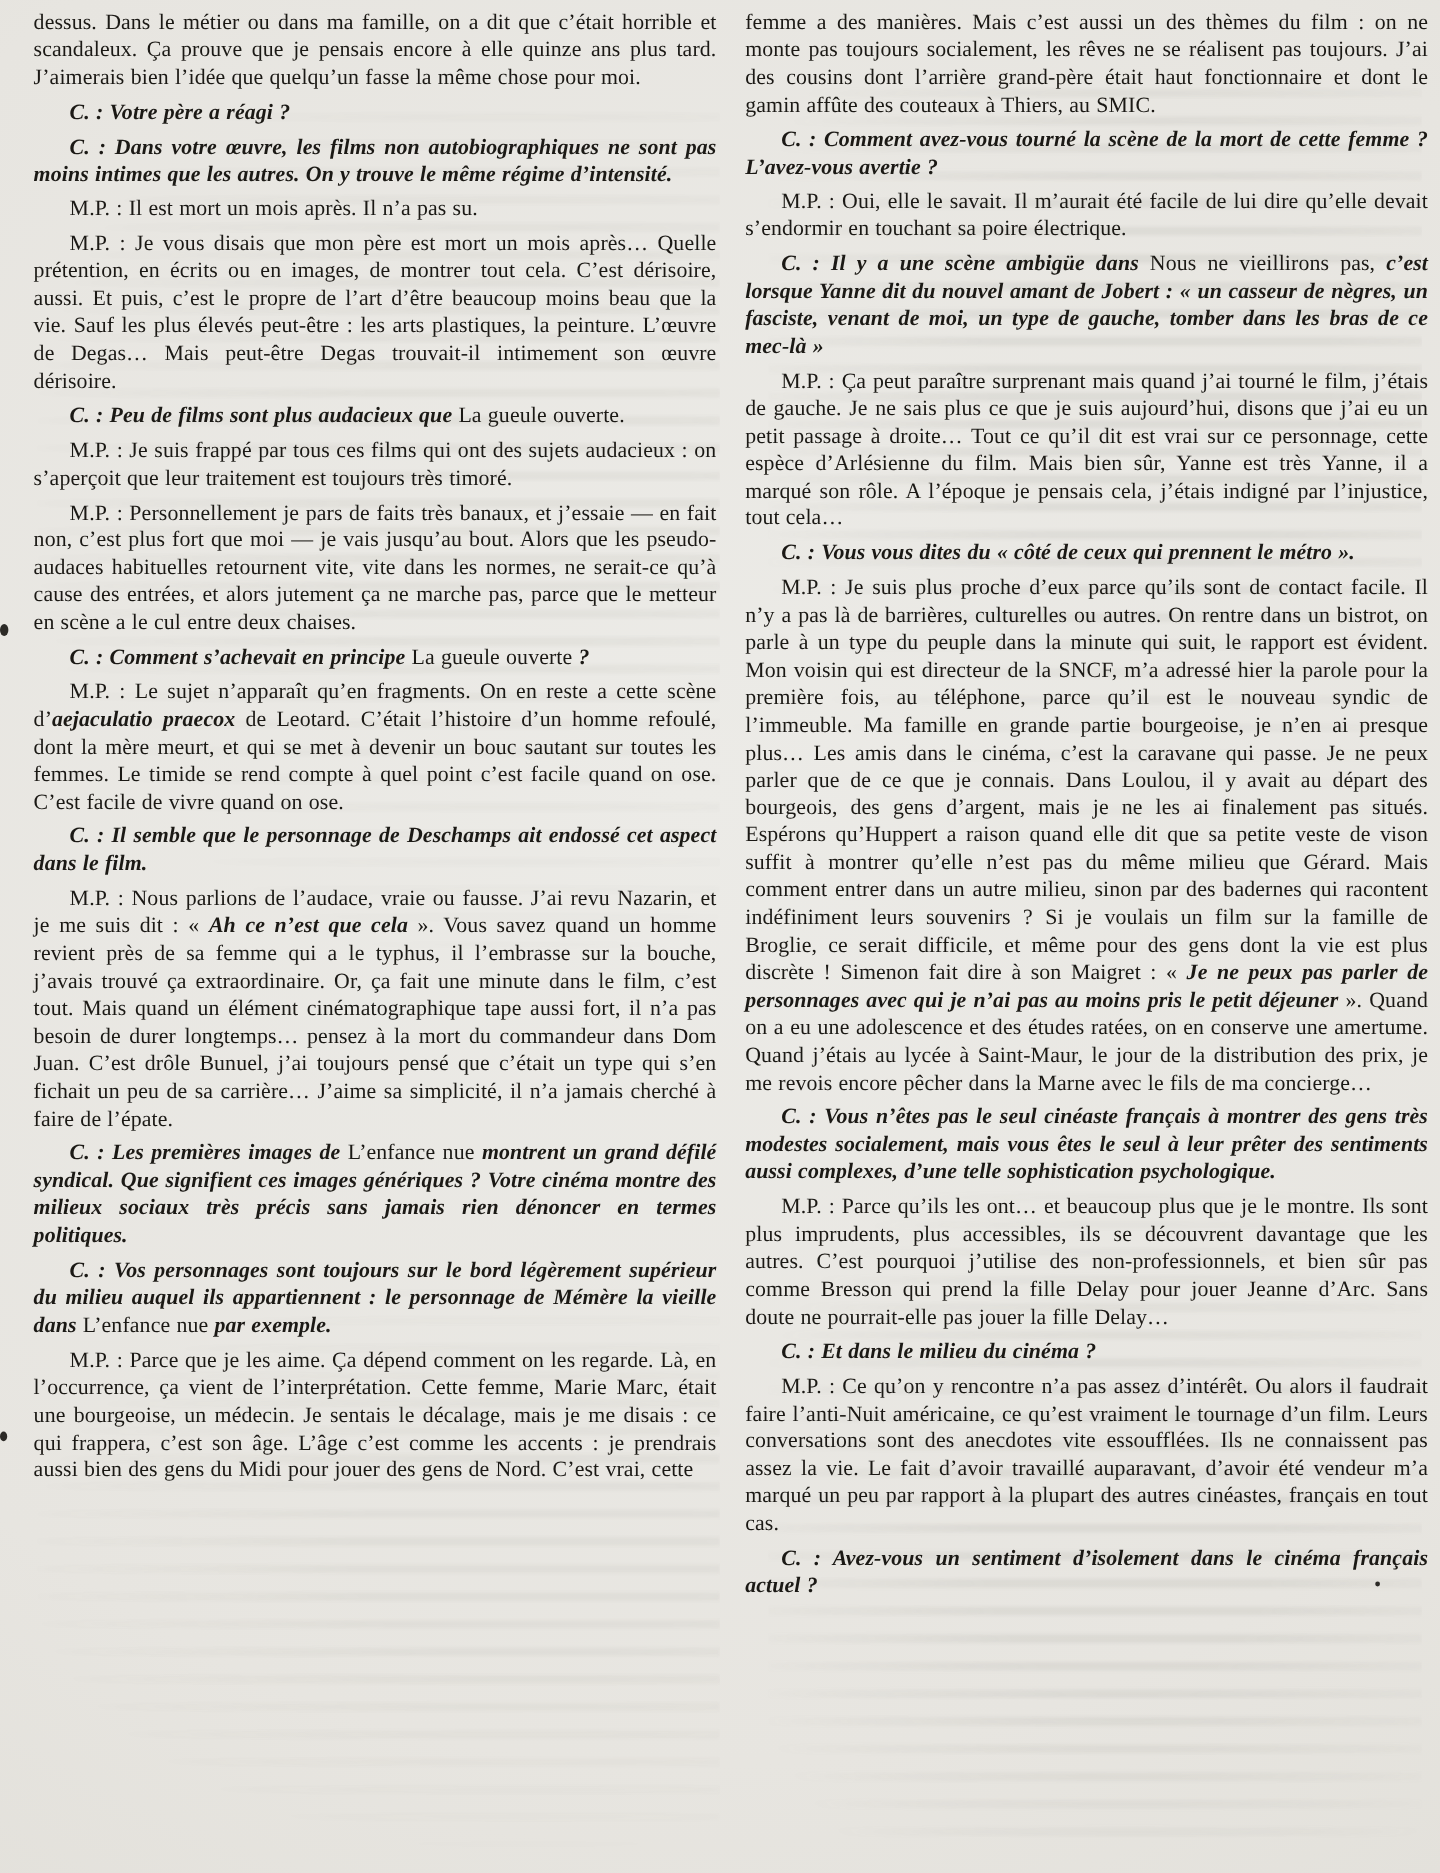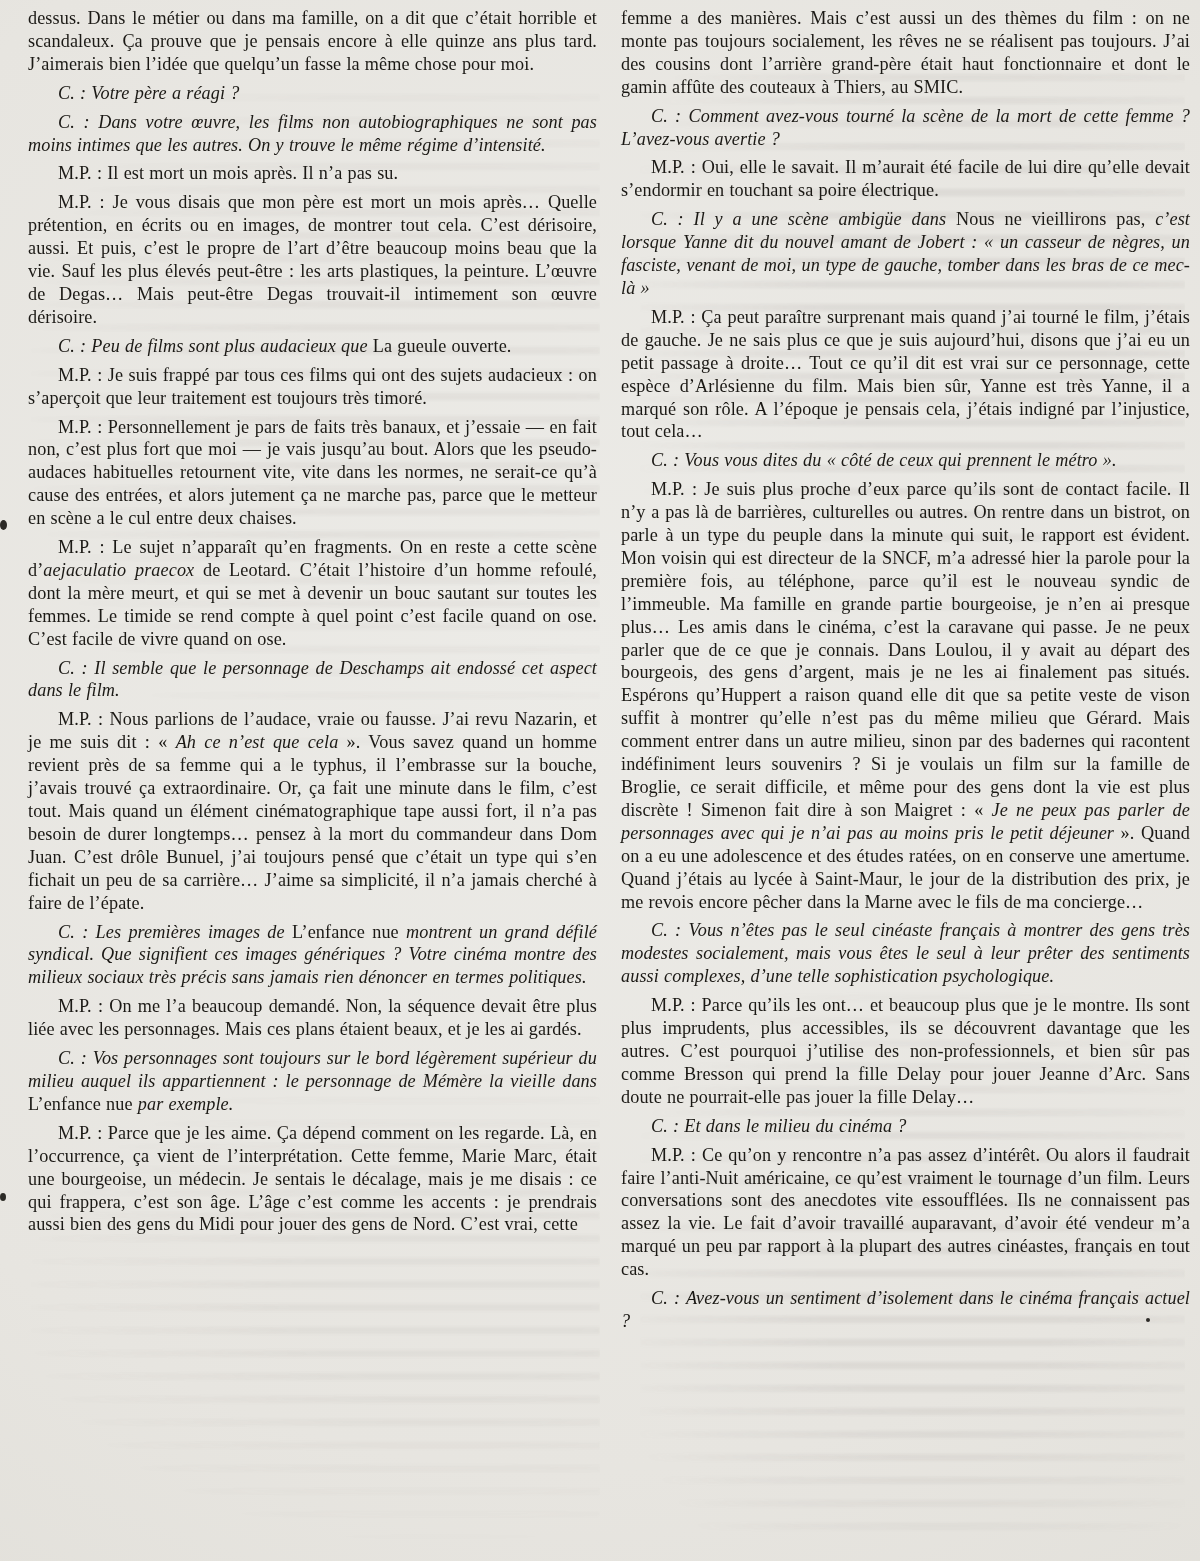--- a/index.html
+++ b/index.html
@@ -35,21 +35,21 @@
     letter-spacing: 0.1px;
   }
   .para {
     margin: 0;
     text-indent: 30px;
     word-spacing: 0.5px;
   }
   .para + .para { margin-top: 6px; }
   .para.noindent { text-indent: 0; }
   .run-r { font-style: normal; }
-  .run-i { font-style: italic; }
+  .run-i { font-style: italic; font-weight: bold; }
   .run-b { font-weight: 400; font-style: normal; }
 
   
   .ghost {
     position: absolute;
     z-index: 1;
     pointer-events: none;
     background: repeating-linear-gradient(
       180deg,
       rgba(255,255,255,0) 0px,
@@ -103,25 +103,25 @@
 <div class="page">
   <div class="col" id="col-left">
       <p class="para noindent"><span class="run-r">dessus. Dans le métier ou dans ma famille, on a dit que c’était horrible et scandaleux. Ça prouve que je pensais encore à elle quinze ans plus tard. J’aimerais bien l’idée que quelqu’un fasse la même chose pour moi.</span></p>
       <p class="para"><span class="run-i">C. : Votre père a réagi ?</span></p>
       <p class="para"><span class="run-i">C. : Dans votre œuvre, les films non autobiographiques ne sont pas moins intimes que les autres. On y trouve le même régime d’intensité.</span></p>
       <p class="para"><span class="run-r">M.P. : Il est mort un mois après. Il n’a pas su.</span></p>
       <p class="para"><span class="run-r">M.P. : Je vous disais que mon père est mort un mois après… Quelle prétention, en écrits ou en images, de montrer tout cela. C’est dérisoire, aussi. Et puis, c’est le propre de l’art d’être beaucoup moins beau que la vie. Sauf les plus élevés peut-être : les arts plastiques, la peinture. L’œuvre de Degas… Mais peut-être Degas trouvait-il intimement son œuvre dérisoire.</span></p>
       <p class="para"><span class="run-i">C. : Peu de films sont plus audacieux que </span><span class="run-b">La gueule ouverte.</span></p>
       <p class="para"><span class="run-r">M.P. : Je suis frappé par tous ces films qui ont des sujets audacieux : on s’aperçoit que leur traitement est toujours très timoré.</span></p>
       <p class="para"><span class="run-r">M.P. : Personnellement je pars de faits très banaux, et j’essaie — en fait non, c’est plus fort que moi — je vais jusqu’au bout. Alors que les pseudo-audaces habituelles retournent vite, vite dans les normes, ne serait-ce qu’à cause des entrées, et alors jutement ça ne marche pas, parce que le metteur en scène a le cul entre deux chaises.</span></p>
+      <p class="para"><span class="run-i">C. : Comment s’achevait en principe </span><span class="run-b">La gueule ouverte</span><span class="run-i"> ?</span></p>
       <p class="para"><span class="run-r">M.P. : Le sujet n’apparaît qu’en fragments. On en reste a cette scène d’</span><span class="run-i">aejaculatio praecox</span><span class="run-r"> de Leotard. C’était l’histoire d’un homme refoulé, dont la mère meurt, et qui se met à devenir un bouc sautant sur toutes les femmes. Le timide se rend compte à quel point c’est facile quand on ose. C’est facile de vivre quand on ose.</span></p>
       <p class="para"><span class="run-i">C. : Il semble que le personnage de Deschamps ait endossé cet aspect dans le film.</span></p>
       <p class="para"><span class="run-r">M.P. : Nous parlions de l’audace, vraie ou fausse. J’ai revu </span><span class="run-b">Nazarin,</span><span class="run-r"> et je me suis dit : « </span><span class="run-i">Ah ce n’est que cela</span><span class="run-r"> ». Vous savez quand un homme revient près de sa femme qui a le typhus, il l’embrasse sur la bouche, j’avais trouvé ça extraordinaire. Or, ça fait une minute dans le film, c’est tout. Mais quand un élément cinématographique tape aussi fort, il n’a pas besoin de durer longtemps… pensez à la mort du commandeur dans </span><span class="run-b">Dom Juan.</span><span class="run-r"> C’est drôle Bunuel, j’ai toujours pensé que c’était un type qui s’en fichait un peu de sa carrière… J’aime sa simplicité, il n’a jamais cherché à faire de l’épate.</span></p>
       <p class="para"><span class="run-i">C. : Les premières images de </span><span class="run-b">L’enfance nue</span><span class="run-i"> montrent un grand défilé syndical. Que signifient ces images génériques ? Votre cinéma montre des milieux sociaux très précis sans jamais rien dénoncer en termes politiques.</span></p>
-      <p class="para"><span class="run-r">M.P. : On me l’a beaucoup demandé. Non, la séquence devait être plus liée avec les personnages. Mais ces plans étaient beaux, et je les ai gardés.</span></p>
       <p class="para"><span class="run-i">C. : Vos personnages sont toujours sur le bord légèrement supérieur du milieu auquel ils appartiennent : le personnage de Mémère la vieille dans </span><span class="run-b">L’enfance nue</span><span class="run-i"> par exemple.</span></p>
       <p class="para"><span class="run-r">M.P. : Parce que je les aime. Ça dépend comment on les regarde. Là, en l’occurrence, ça vient de l’interprétation. Cette femme, Marie Marc, était une bourgeoise, un médecin. Je sentais le décalage, mais je me disais : ce qui frappera, c’est son âge. L’âge c’est comme les accents : je prendrais aussi bien des gens du Midi pour jouer des gens de Nord. C’est vrai, cette</span></p>
     </div>
   <div class="col" id="col-right">
       <p class="para noindent"><span class="run-r">femme a des manières. Mais c’est aussi un des thèmes du film : on ne monte pas toujours socialement, les rêves ne se réalisent pas toujours. J’ai des cousins dont l’arrière grand-père était haut fonctionnaire et dont le gamin affûte des couteaux à Thiers, au SMIC.</span></p>
       <p class="para"><span class="run-i">C. : Comment avez-vous tourné la scène de la mort de cette femme ? L’avez-vous avertie ?</span></p>
       <p class="para"><span class="run-r">M.P. : Oui, elle le savait. Il m’aurait été facile de lui dire qu’elle devait s’endormir en touchant sa poire électrique.</span></p>
       <p class="para"><span class="run-i">C. : Il y a une scène ambigüe dans </span><span class="run-b">Nous ne vieillirons pas,</span><span class="run-i"> c’est lorsque Yanne dit du nouvel amant de Jobert : « un casseur de nègres, un fasciste, venant de moi, un type de gauche, tomber dans les bras de ce mec-là »</span></p>
       <p class="para"><span class="run-r">M.P. : Ça peut paraître surprenant mais quand j’ai tourné le film, j’étais de gauche. Je ne sais plus ce que je suis aujourd’hui, disons que j’ai eu un petit passage à droite… Tout ce qu’il dit est vrai sur ce personnage, cette espèce d’Arlésienne du film. Mais bien sûr, Yanne est très Yanne, il a marqué son rôle. A l’époque je pensais cela, j’étais indigné par l’injustice, tout cela…</span></p>
       <p class="para"><span class="run-i">C. : Vous vous dites du « côté de ceux qui prennent le métro ».</span></p>

